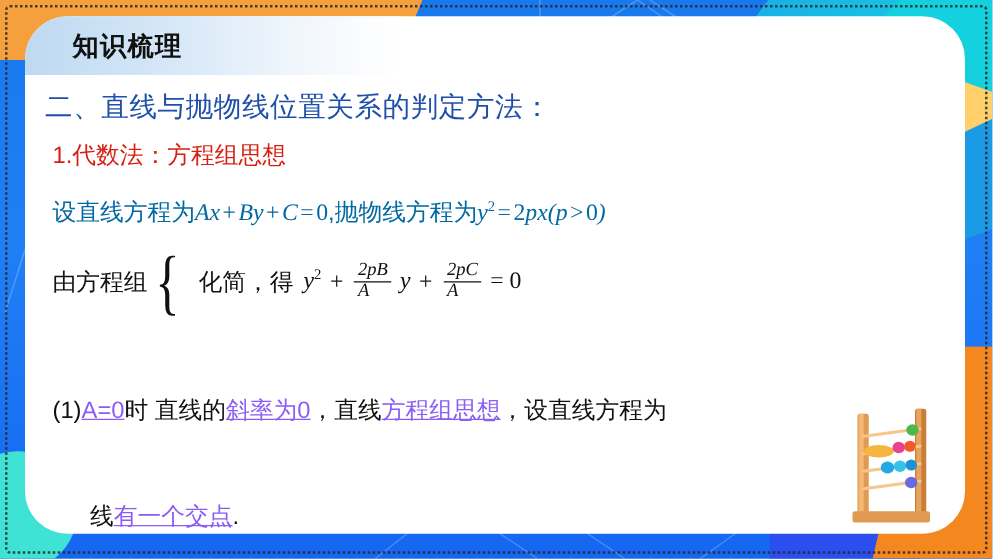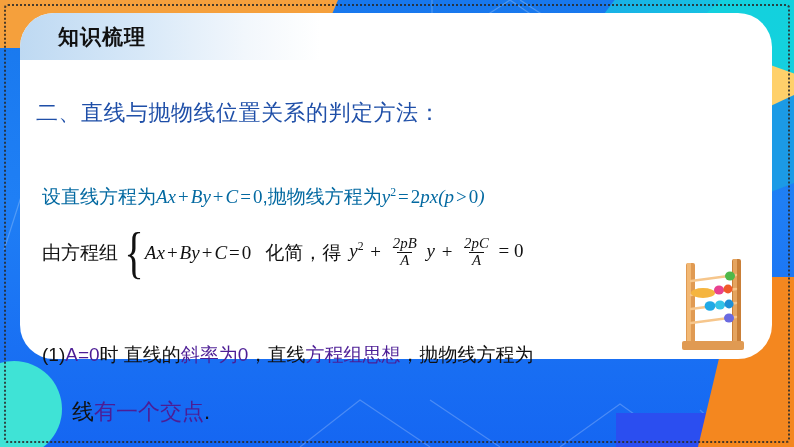--- a/index.html
+++ b/index.html
@@ -99,21 +99,21 @@
     opacity: .85;
     pointer-events: none;
   }
 
   
   .card {
     position: absolute;
     left: 20px;
     top: 13px;
     width: 752px;
-    height: 346px;
+    height: 414px;
     background: #ffffff;
     border-radius: 34px;
   }
 
   
   .badge {
     position: absolute;
     left: 0px;
     top: 0px;
     width: 300px;
@@ -134,21 +134,21 @@
 
   
   .body {
     position: absolute;
     left: 8px;
     top: 50px;
     right: 10px;
     bottom: 6px;
   }
 
-  .line { white-space: nowrap; margin-top: 27px; }
+  .line { white-space: nowrap; }
 
   .heading-blue {
     position: absolute;
     left: 8px; top: 8px;
     font-size: 22px;
     color: #1f4fa8;
     letter-spacing: .5px;
   }
 
   .heading-red {
@@ -176,26 +176,26 @@
 
   .math-line-3 {
     position: absolute;
     left: 14px; top: 252px;
     font-size: 19px;
     color: #111;
   }
 
   .math-line-4 {
     position: absolute;
-    left: 44px; top: 307px;
-    font-size: 22px;
+    left: 44px; top: 337px;
+    font-size: 19px;
     color: #111;
   }
 
-  .red { color: #4c1d95; }
+  .red { color: #8b5cf6; text-decoration: underline; }
 
   
   .mi { font-family: "Liberation Serif", "DejaVu Serif", serif; font-style: italic; }
   .mn { font-family: "Liberation Serif", "DejaVu Serif", serif; font-style: normal; }
   .mop { font-family: "Liberation Serif", "DejaVu Serif", serif; font-style: normal; padding: 0 2px; }
   sup.exp { font-size: .62em; vertical-align: super; font-family: "Liberation Serif", serif; font-style: normal; }
 
   
   .system {
     display: inline-flex;
@@ -216,21 +216,20 @@
     flex-direction: column;
     justify-content: center;
     line-height: 1.35;
     font-size: 19px;
   }
 
   
   .frac {
     display: inline-flex;
     flex-direction: column;
-    align-items: center;
     vertical-align: middle;
     font-size: .78em;
     line-height: 1.05;
     margin: 0 2px;
     position: relative;
     top: -1px;
   }
   .frac .num { padding: 0 3px; }
   .frac .den { padding: 0 3px; border-top: 1px solid #111; }
 
@@ -275,32 +274,32 @@
   <div class="card">
 
     <div class="badge">
       <span class="badge-text">知识梳理</span>
     </div>
 
     <div class="body">
 
       <div class="line heading-blue">二、直线与抛物线位置关系的判定方法：</div>
 
+      <div class="line heading-red">1.代数法：方程组思想</div>
 
       <div class="line math-line-1">
         <span>设直线方程为</span><span class="mi">A<span class="mi">x</span><span class="mop">+</span>B<span class="mi">y</span><span class="mop">+</span>C<span class="mop">=</span><span class="mn">0</span></span><span>,抛物线方程为</span><span class="mi"><span class="mi">y</span><sup class="exp">2</sup><span class="mop">=</span><span class="mn">2</span><span class="mi">px</span>(<span class="mi">p</span><span class="mop">&gt;</span><span class="mn">0</span>)</span>
       </div>
 
       <div class="line math-line-2">
         <span>由方程组</span>
 
         <span class="system">
           <span class="brace">{</span>
           <span class="system-rows">
-            <span class="mi">A<span class="mi">x</span><span class="mop">+</span>B<span class="mi">y</span><span class="mop">+</span>C<span class="mop">=</span><span class="mn">0</span></span>
           </span>
         </span>
 
         <span style="padding:0 8px 0 12px;">化简，得</span>
 
         <span class="mi">
           <span class="mi">y</span><sup class="exp">2</sup>
           <span class="mop">+</span>
           <span class="frac">
             <span class="num mi">2pB</span>
@@ -310,21 +309,21 @@
           <span class="mop">+</span>
           <span class="frac">
             <span class="num mi">2pC</span>
             <span class="den mi">A</span>
           </span>
           <span class="mn">= 0</span>
         </span>
       </div>
 
       <div class="line math-line-3">
-        <span>(1)</span><span class="red">A=0</span><span>时 直线的</span><span class="red">斜率为0</span><span>，直线</span><span class="red">方程组思想</span><span>，抛物线方程为</span>
+        <span>(1)</span><span class="red">A=0</span><span>时 直线的</span><span class="red">斜率为0</span><span>，直线</span><span class="red">方程组思想</span><span>，设直线方程为</span>
       </div>
 
       <div class="line math-line-4">
         <span>线</span><span class="red">有一个交点</span><span>.</span>
       </div>
 
     </div>
 
     <svg class="abacus" viewBox="0 0 84 96">
 

